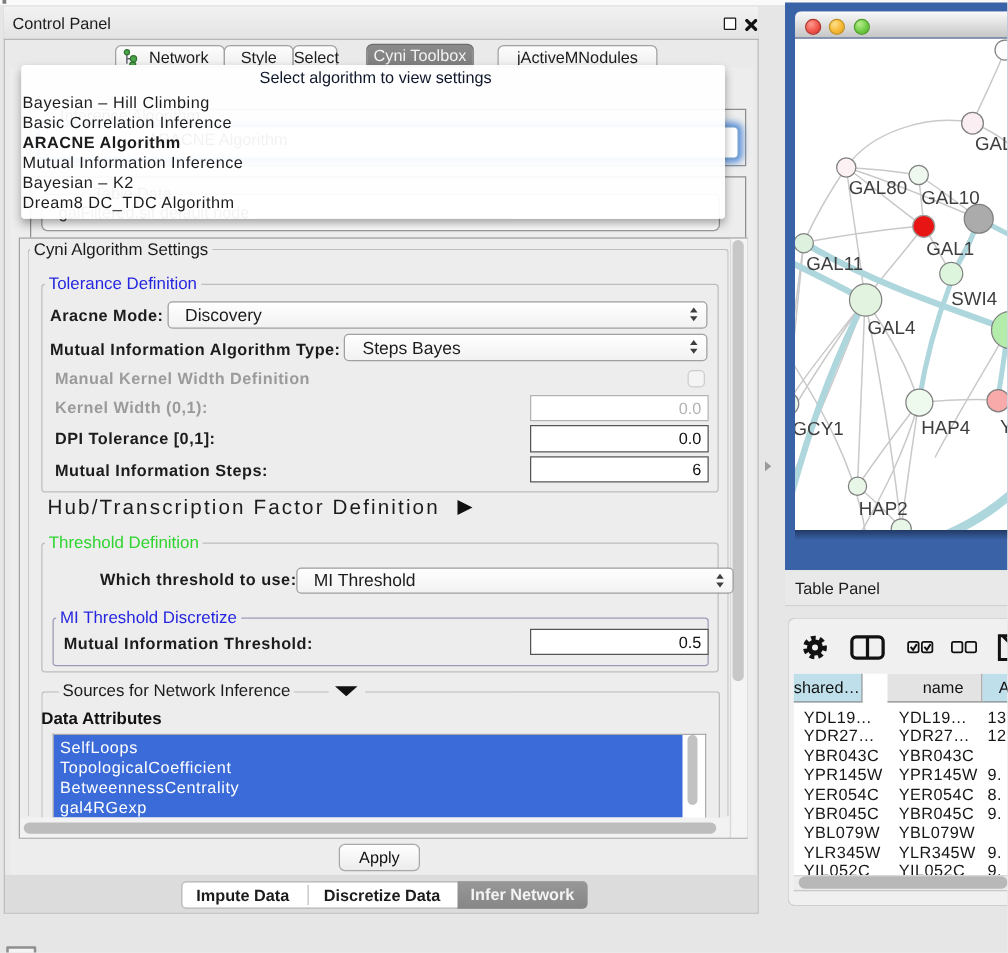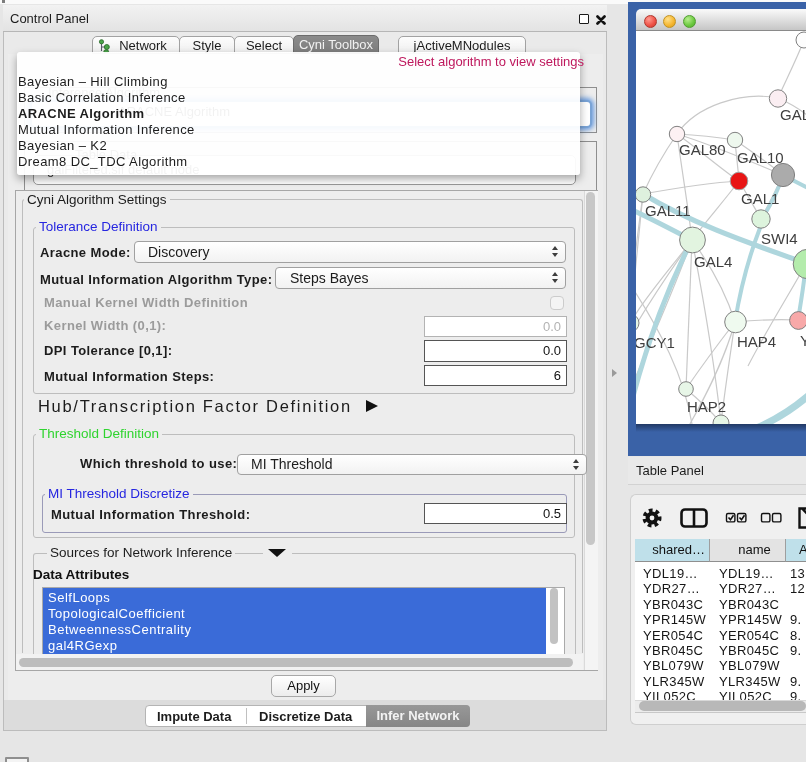--- a/index.html
+++ b/index.html
@@ -36,21 +36,21 @@
 <div class="ab" style="left:4px;top:700px;width:602px;height:30px;background:#dcdcdc"></div>
 
 <div class="tab" style="left:92px;width:88px"><span style="margin-left:14px">Network</span></div>
 <svg class="ab" style="left:98px;top:39px" width="14" height="14" viewBox="0 0 14 14">
     <path d="M3.5,3.5 V12 M3.5,8 H8" stroke="#5a5a6a" stroke-width="1.1" fill="none"></path>
     <circle cx="3.5" cy="2.8" r="2.1" fill="#4aa54a" stroke="#2e6e2e" stroke-width="0.9"></circle>
     <circle cx="8.8" cy="8" r="2.5" fill="#4aa54a" stroke="#2e6e2e" stroke-width="0.9"></circle>
     <ellipse cx="8.2" cy="12.3" rx="2.4" ry="1.5" fill="#4aa54a" stroke="#2e6e2e" stroke-width="0.9"></ellipse>
   </svg>
 <div class="tab" style="left:179px;width:56px">Style</div>
-<div class="tab" style="left:234px;width:60px">Select</div>
+<div class="tab" style="left:234px;width:36px">Select</div>
 <div class="tab" style="left:293px;top:35px;height:19px;width:86px;background:linear-gradient(#8b8b8b,#7e7e7e);border-color:#6c6c6c;color:#f2f2f2;line-height:18px">Cyni Toolbox</div>
 <div class="tab" style="left:398px;width:128px">jActiveMNodules</div>
 
 <div class="ab" style="left:24px;top:87px;width:571px;height:44px;border:1px solid #8e8e8e"></div>
 <div class="ab" style="left:30px;top:100px;width:558px;height:24px;background:#fff;border:2px solid #79a3d6;border-radius:5px;box-shadow:0 0 5px 2px rgba(80,140,220,.85)"></div>
 <div class="ab t" style="left:48px;top:85px;color:#333">Inference Algorithm</div>
 <div class="ab t" style="left:118px;top:104px">ARACNE Algorithm</div>
 <div class="ab" style="left:24px;top:141px;width:571px;height:48px;border:1px solid #8e8e8e"></div>
 <div class="ab" style="left:33px;top:155px;width:541px;height:28px;background:#fff;border:1px solid #999;border-radius:5px"></div>
 <div class="ab t" style="left:75px;top:147px;color:#333">Table Data</div>
@@ -132,21 +132,21 @@
 <div class="ab" style="left:145px;top:705px;width:325px;height:22px;background:#fff;border:1px solid #b4b4b4;border-radius:4px;box-sizing:border-box"></div>
 <div class="ab t b" style="left:157px;top:709px">Impute Data</div>
 <div class="ab" style="left:246px;top:708px;width:1px;height:16px;background:#c0c0c0"></div>
 <div class="ab t b" style="left:259px;top:709px">Discretize Data</div>
 <div class="ab" style="left:366px;top:705px;width:104px;height:22px;background:linear-gradient(#989898,#868686);border-radius:0 4px 4px 0;text-align:center;font-size:13px;font-weight:bold;color:#f3f3f3;line-height:22px">Infer Network</div>
 
 <div class="ab" style="left:612px;top:369px;width:0;height:0;border-top:4px solid transparent;border-bottom:4px solid transparent;border-left:5px solid #9a9a9a"></div>
 <div class="ab" style="left:5px;top:757px;width:20px;height:10px;background:#f4f4f4;border:2px solid #8f8f8f;border-radius:1px"></div>
 
 <div class="ab" style="left:17px;top:52px;width:563px;height:123px;background:rgba(255,255,255,0.94);border-radius:3px;box-shadow:0 4px 8px rgba(0,0,0,0.35)"></div>
-<div class="ab" style="left:17px;top:54px;width:567px;text-align:right;font-size:13px;color:#be185d">Select algorithm to view settings</div>
+<div class="ab" style="left:17px;top:54px;width:567px;text-align:center;font-size:13px;color:#0f172a">Select algorithm to view settings</div>
 <div class="ab t ls" style="left:18px;top:74px">Bayesian – Hill Climbing</div>
 <div class="ab t ls" style="left:18px;top:90px">Basic Correlation Inference</div>
 <div class="ab t b ls" style="left:18px;top:106px">ARACNE Algorithm</div>
 <div class="ab t ls" style="left:18px;top:122px">Mutual Information Inference</div>
 <div class="ab t ls" style="left:18px;top:138px">Bayesian – K2</div>
 <div class="ab t ls" style="left:18px;top:154px">Dream8 DC_TDC Algorithm</div>
 
 <div class="ab" style="left:628px;top:2px;width:178px;height:454px;background:#3a62a7"></div>
 <div class="ab" style="left:636px;top:9px;width:170px;height:22px;background:linear-gradient(#fafafa,#c6c6c6);border-bottom:1px solid #8a8a8a;border-radius:5px 0 0 0;box-sizing:border-box"></div>
 <div class="ab" style="left:644px;top:15px;width:11px;height:11px;border-radius:50%;background:radial-gradient(circle at 35% 30%,#ff9a90,#ee5045 60%,#c33b33);border:0.5px solid #b0362c"></div>
@@ -248,21 +248,21 @@
 <rect x="130.5" y="6.5" width="8.4" height="8.4" rx="1.5"></rect>
 </g>
 <g fill="none" stroke="#111" stroke-width="1.6">
 <path d="M86.5,10.5 l2,2.3 l3,-4.5"></path>
 <path d="M97.5,10.5 l2,2.3 l3,-4.5"></path>
 </g>
 <path d="M157.5,1.5 h8 v19 h-8 z M160,1.5 l5,5" fill="none" stroke="#111" stroke-width="2.4"></path>
 </svg>
 
 <div class="ab" style="left:635px;top:539px;width:171px;height:161px;background:#fff"></div>
-<div class="ab" style="left:635px;top:539px;width:75px;height:23px;background:#bfe0ea;border-right:1px solid #9e9e9e;border-bottom:1px solid #8f8f8f;box-sizing:border-box;font-size:13px;text-align:right;line-height:22px;padding-right:4px;color:#111">shared…</div>
+<div class="ab" style="left:635px;top:539px;width:55px;height:23px;background:#bfe0ea;border-right:1px solid #9e9e9e;border-bottom:1px solid #8f8f8f;box-sizing:border-box;font-size:13px;text-align:right;line-height:22px;padding-right:4px;color:#111">shared…</div>
 <div class="ab" style="left:710px;top:539px;width:76px;height:23px;background:#e3e3e3;border-right:1px solid #9e9e9e;border-bottom:1px solid #8f8f8f;box-sizing:border-box;font-size:13px;text-align:center;line-height:22px;color:#111;padding-left:14px">name</div>
 <div class="ab" style="left:786px;top:539px;width:20px;height:23px;background:#bfe0ea;border-bottom:1px solid #8f8f8f;box-sizing:border-box;font-size:13px;line-height:22px;padding-left:13px;color:#111">A</div>
 <div class="ab" style="left:635px;top:565px;width:171px;height:137px;overflow:hidden;font-size:13px;letter-spacing:0.35px;color:#161616">
 <div style="position:relative;height:15.4px">
       <span style="position:absolute;left:8px;top:1px">YDL19…</span>
       <span style="position:absolute;left:84px;top:1px">YDL19…</span>
       <span style="position:absolute;left:155px;top:1px">13</span>
     </div>
 <div style="position:relative;height:15.4px">
       <span style="position:absolute;left:8px;top:1px">YDR27…</span>

